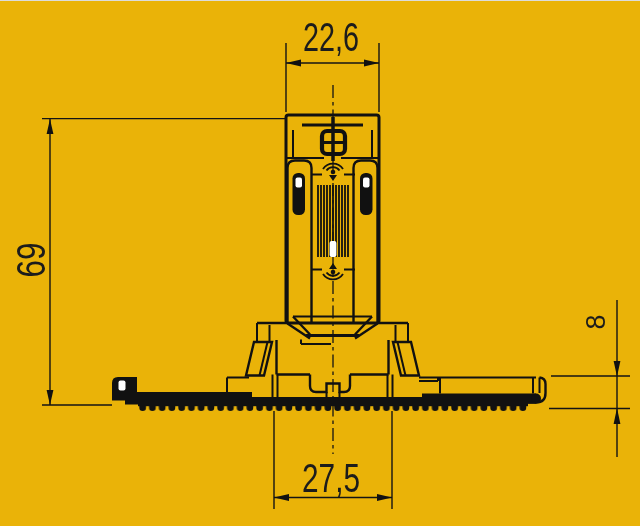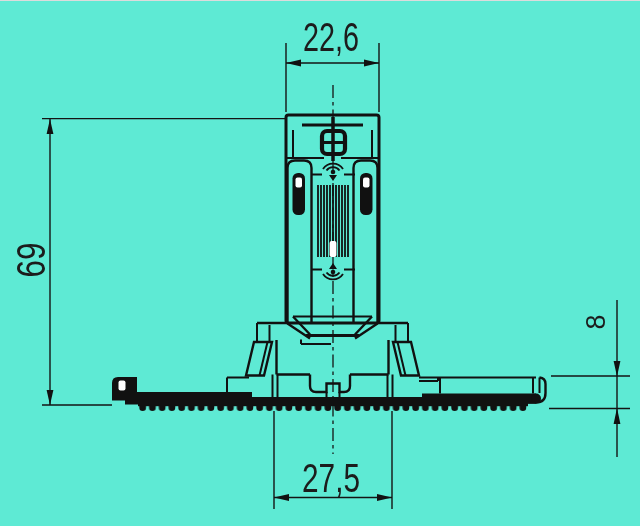--- a/index.html
+++ b/index.html
@@ -1,16 +1,16 @@
 <!DOCTYPE html>
 <html><head>
 <meta charset="utf-8">
 <style>
   html,body{margin:0;padding:0;background:#fff;}
-  .stage{width:640px;height:526px;position:relative;background:#5eead4;border-top:1px solid #dcdcdc;box-sizing:border-box;overflow:hidden;}
+  .stage{width:640px;height:526px;position:relative;background:#eab308;border-top:1px solid #dcdcdc;box-sizing:border-box;overflow:hidden;}
   svg{display:block;}
   .ol{stroke:#111;fill:none;}
   .w30{stroke-width:3;}
   .w24{stroke-width:2.4;}
   .w20{stroke-width:2;}
   .w18{stroke-width:1.8;}
   .w35{stroke-width:3.5;}
   .w45{stroke-width:4.2;}
   .dim{stroke:#141414;stroke-width:1.4;fill:none;}
   .cl{stroke:#141414;stroke-width:1.3;fill:none;stroke-dasharray:13 4 3.5 4;}

